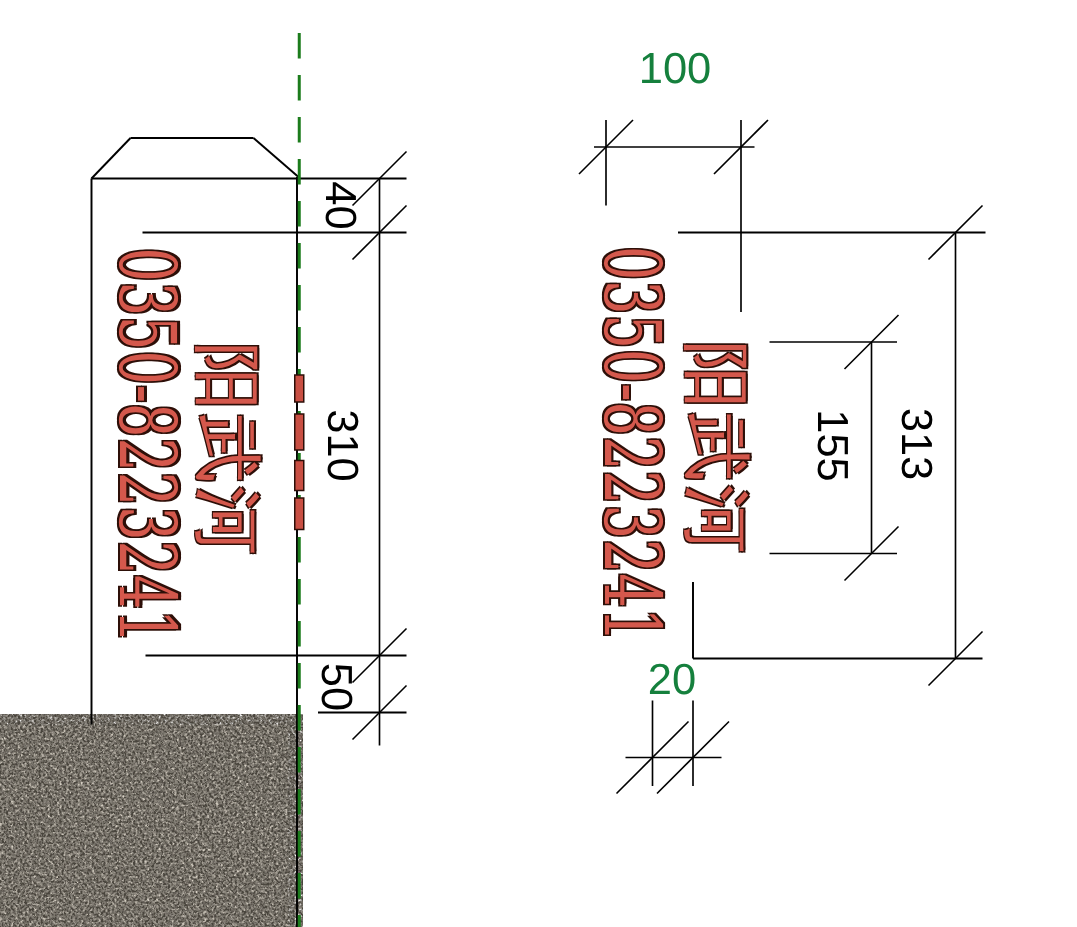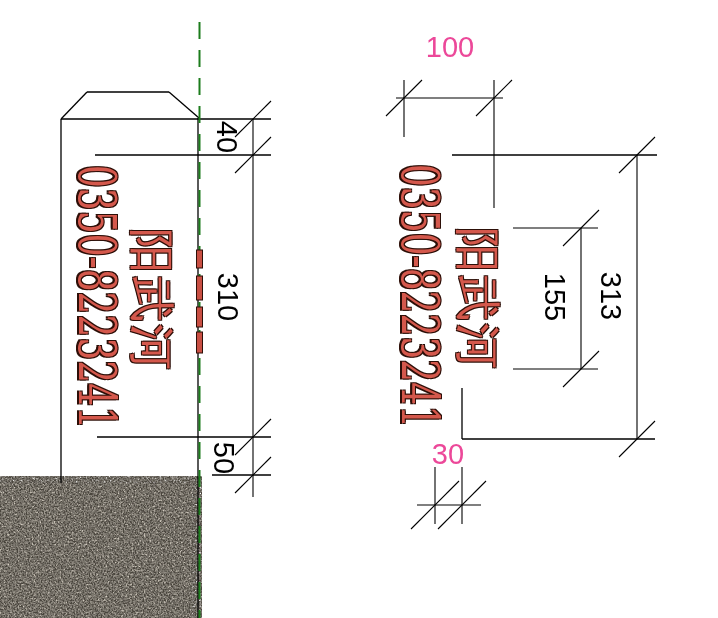--- a/index.html
+++ b/index.html
@@ -12,21 +12,21 @@
   .lbl{position:absolute;width:0;height:0;}
   .lbl>span{
     position:absolute;left:0;top:0;display:inline-block;white-space:nowrap;
     transform-origin:0 0;
   }
   .dimv>span{
     font:29px "Liberation Sans",sans-serif;color:#000;
     transform:rotate(90deg) translate(-50%,-50%);
   }
   .dimh>span{
-    font:29px "Liberation Sans",sans-serif;color:#ec4899;
+    font:29px "Liberation Sans",sans-serif;color:#15803d;
     transform:translate(-50%,-50%);
   }
   .red>span{
     color:#d4584c;
     text-shadow:-1px -1px 0 #2d0f08,1px -1px 0 #2d0f08,-1px 1px 0 #2d0f08,1px 1px 0 #2d0f08;
   }
   .phone>span{
     font:36px "DejaVu Serif",serif;letter-spacing:0;
     transform:rotate(90deg) scaleY(1.45) translate(-50%,-50%);
   }
@@ -153,16 +153,16 @@
   <div class="lbl dimh" style="left:450px;top:47px">
     <span>100</span>
   </div>
   <div class="lbl dimv" style="left:554px;top:297px">
     <span>155</span>
   </div>
   <div class="lbl dimv" style="left:610px;top:296px">
     <span>313</span>
   </div>
   <div class="lbl dimh" style="left:448px;top:454px">
-    <span>30</span>
+    <span>20</span>
   </div>
 
 </div>
 
 </body></html>

